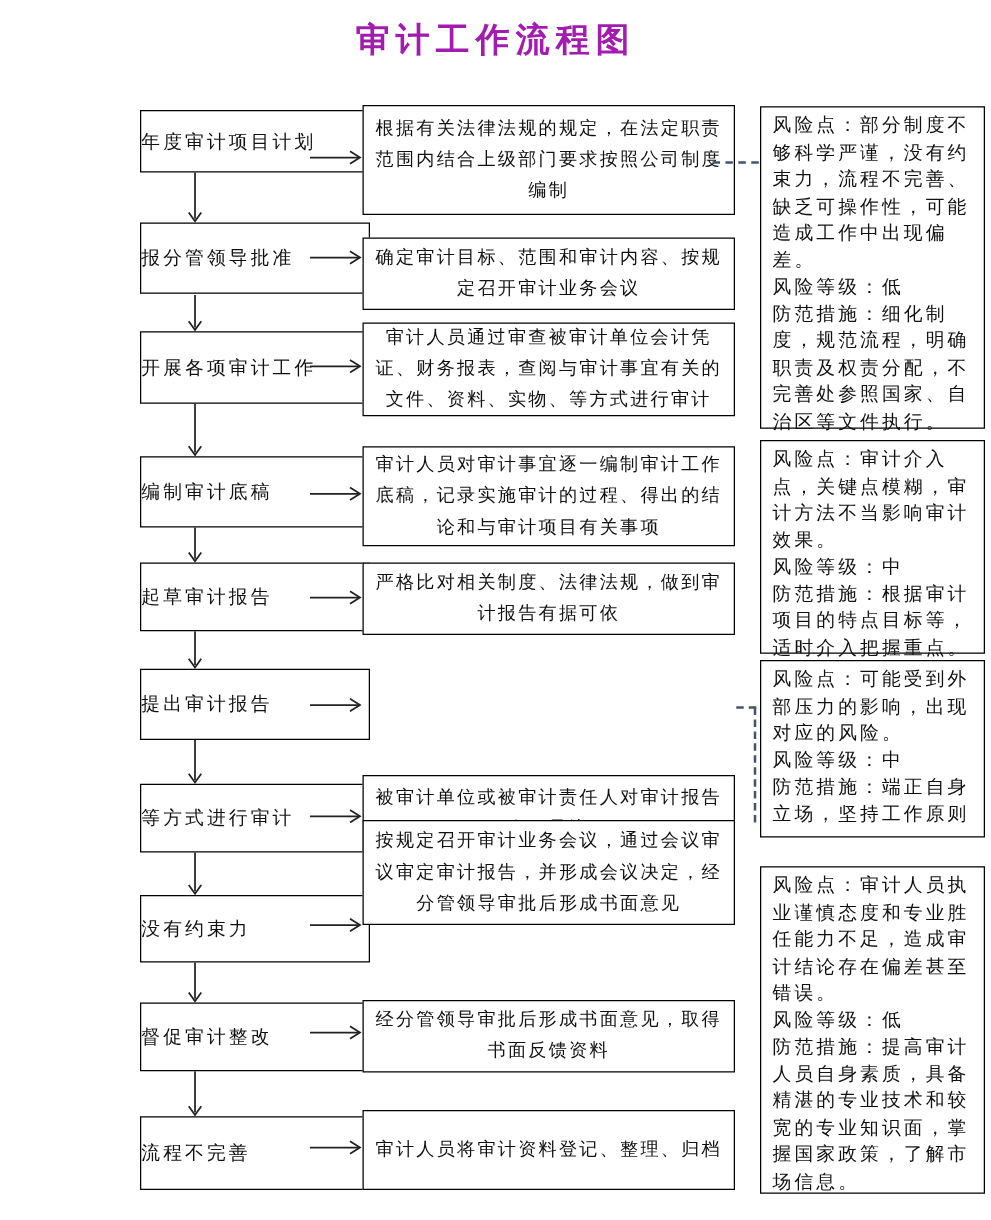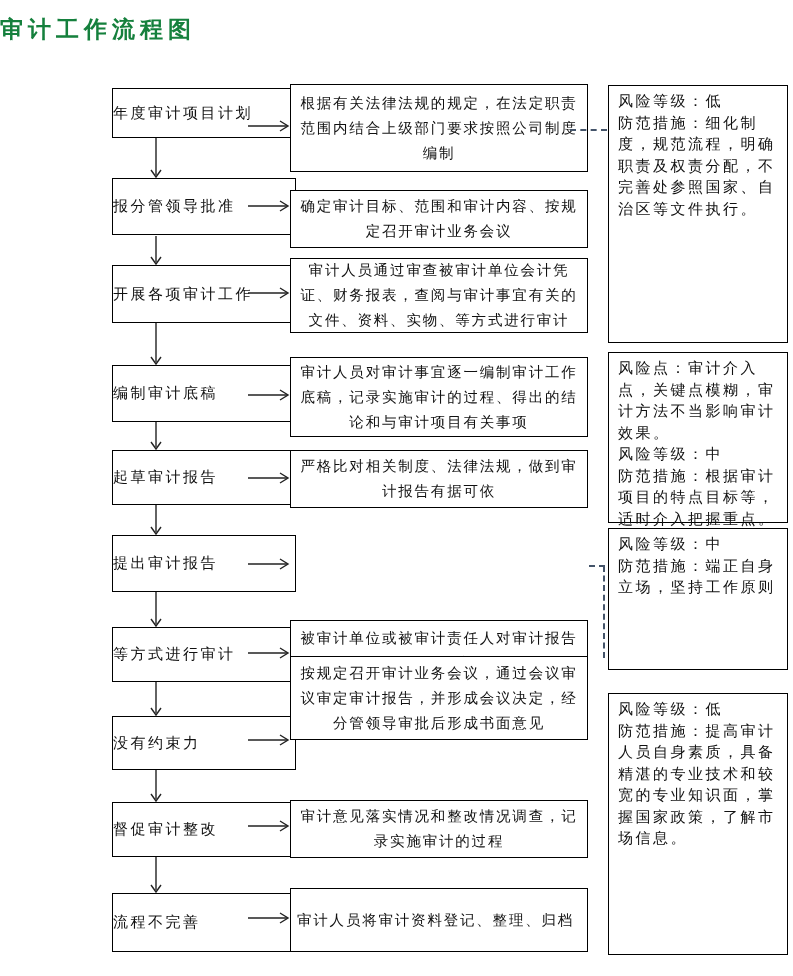--- a/index.html
+++ b/index.html
@@ -1,24 +1,24 @@
 <!DOCTYPE html>
 <html><head>
 <meta charset="utf-8">
 <style>
   html,body{margin:0;padding:0;background:#ffffff;}
   .canvas{position:relative;width:793px;height:976px;background:#ffffff;overflow:hidden;
           font-family:"Liberation Sans","DejaVu Sans",sans-serif;color:#111;}
-  .title{position:absolute;top:14px;left:0;width:100%;text-align:left;
+  .title{position:absolute;top:14px;left:0;width:100%;text-align:center;
          font-family:"Liberation Serif","DejaVu Serif",serif;
-         font-size:23px;font-weight:bold;letter-spacing:5px;color:#15803d;}
+         font-size:27px;font-weight:bold;letter-spacing:5px;color:#a21caf;}
   .box{position:absolute;border:1.5px solid #000;background:#fff;box-sizing:border-box;}
   .step{left:64px;width:184px;display:flex;align-items:center;
         font-size:15px;letter-spacing:2.5px;text-align:center;margin-left:48px;}
-  .desc{left:290px;width:298px;display:flex;align-items:center;justify-content:flex-start;
+  .desc{left:290px;width:298px;display:flex;align-items:center;justify-content:center;
         font-size:14.5px;letter-spacing:1.8px;line-height:25px;text-align:center;
         padding:2px 6px;}
   .risk{left:608px;width:180px;font-size:15px;letter-spacing:2.5px;line-height:21.5px;
         text-align:left;padding:4px 8px 0 9px;}
   .risk.clip{overflow:hidden;}
   .risk p{margin:0;}
   svg.arrow{position:absolute;overflow:visible;}
   svg.arrow line, svg.arrow polyline{stroke:#222;stroke-width:1.4;fill:none;}
   .dot-h{position:absolute;border-top:2px dashed #44546A;height:0;}
   .dot-v{position:absolute;border-left:2px dashed #44546A;width:0;}
@@ -76,40 +76,43 @@
   <div class="box desc" style="top:450px;height:58px">
       <span>严格比对相关制度、法律法规，做到审计报告有据可依</span>
     </div>
   <div class="box desc" style="top:620px;height:61px">
       <span>被审计单位或被审计责任人对审计报告有无异议</span>
     </div>
   <div class="box desc" style="top:656px;height:84px">
       <span>按规定召开审计业务会议，通过会议审议审定审计报告，并形成会议决定，经分管领导审批后形成书面意见</span>
     </div>
   <div class="box desc" style="top:800px;height:58px">
-      <span>审计意见落实情况和整改情况调查，记录实施审计的过程</span>
+      <span>经分管领导审批后形成书面意见，取得书面反馈资料</span>
     </div>
   <div class="box desc" style="top:888px;height:64px">
       <span>审计人员将审计资料登记、整理、归档</span>
     </div>
 
   <div class="box risk" style="top:85px;height:258px">
+    <p>风险点：部分制度不够科学严谨，没有约束力，流程不完善、缺乏可操作性，可能造成工作中出现偏差。</p>
     <p>风险等级：低</p>
     <p>防范措施：细化制度，规范流程，明确职责及权责分配，不完善处参照国家、自治区等文件执行。</p>
   </div>
   <div class="box risk" style="top:352px;height:171px">
     <p>风险点：审计介入点，关键点模糊，审计方法不当影响审计效果。</p>
     <p>风险等级：中</p>
     <p>防范措施：根据审计项目的特点目标等，适时介入把握重点。</p>
   </div>
   <div class="box risk clip" style="top:528px;height:142px">
+    <p>风险点：可能受到外部压力的影响，出现对应的风险。</p>
     <p>风险等级：中</p>
     <p>防范措施：端正自身立场，坚持工作原则</p>
   </div>
   <div class="box risk" style="top:693px;height:262px">
+    <p>风险点：审计人员执业谨慎态度和专业胜任能力不足，造成审计结论存在偏差甚至错误。</p>
     <p>风险等级：低</p>
     <p>防范措施：提高审计人员自身素质，具备精湛的专业技术和较宽的专业知识面，掌握国家政策，了解市场信息。</p>
   </div>
 
   <svg class="arrow" style="left:248px;top:119px" width="42" height="14" viewBox="0 0 42 14">
       <line x1="0" y1="7" x2="39" y2="7"></line>
       <polyline points="32,2 40,7 32,12"></polyline>
     </svg>
   <svg class="arrow" style="left:248px;top:199px" width="42" height="14" viewBox="0 0 42 14">
       <line x1="0" y1="7" x2="39" y2="7"></line>

